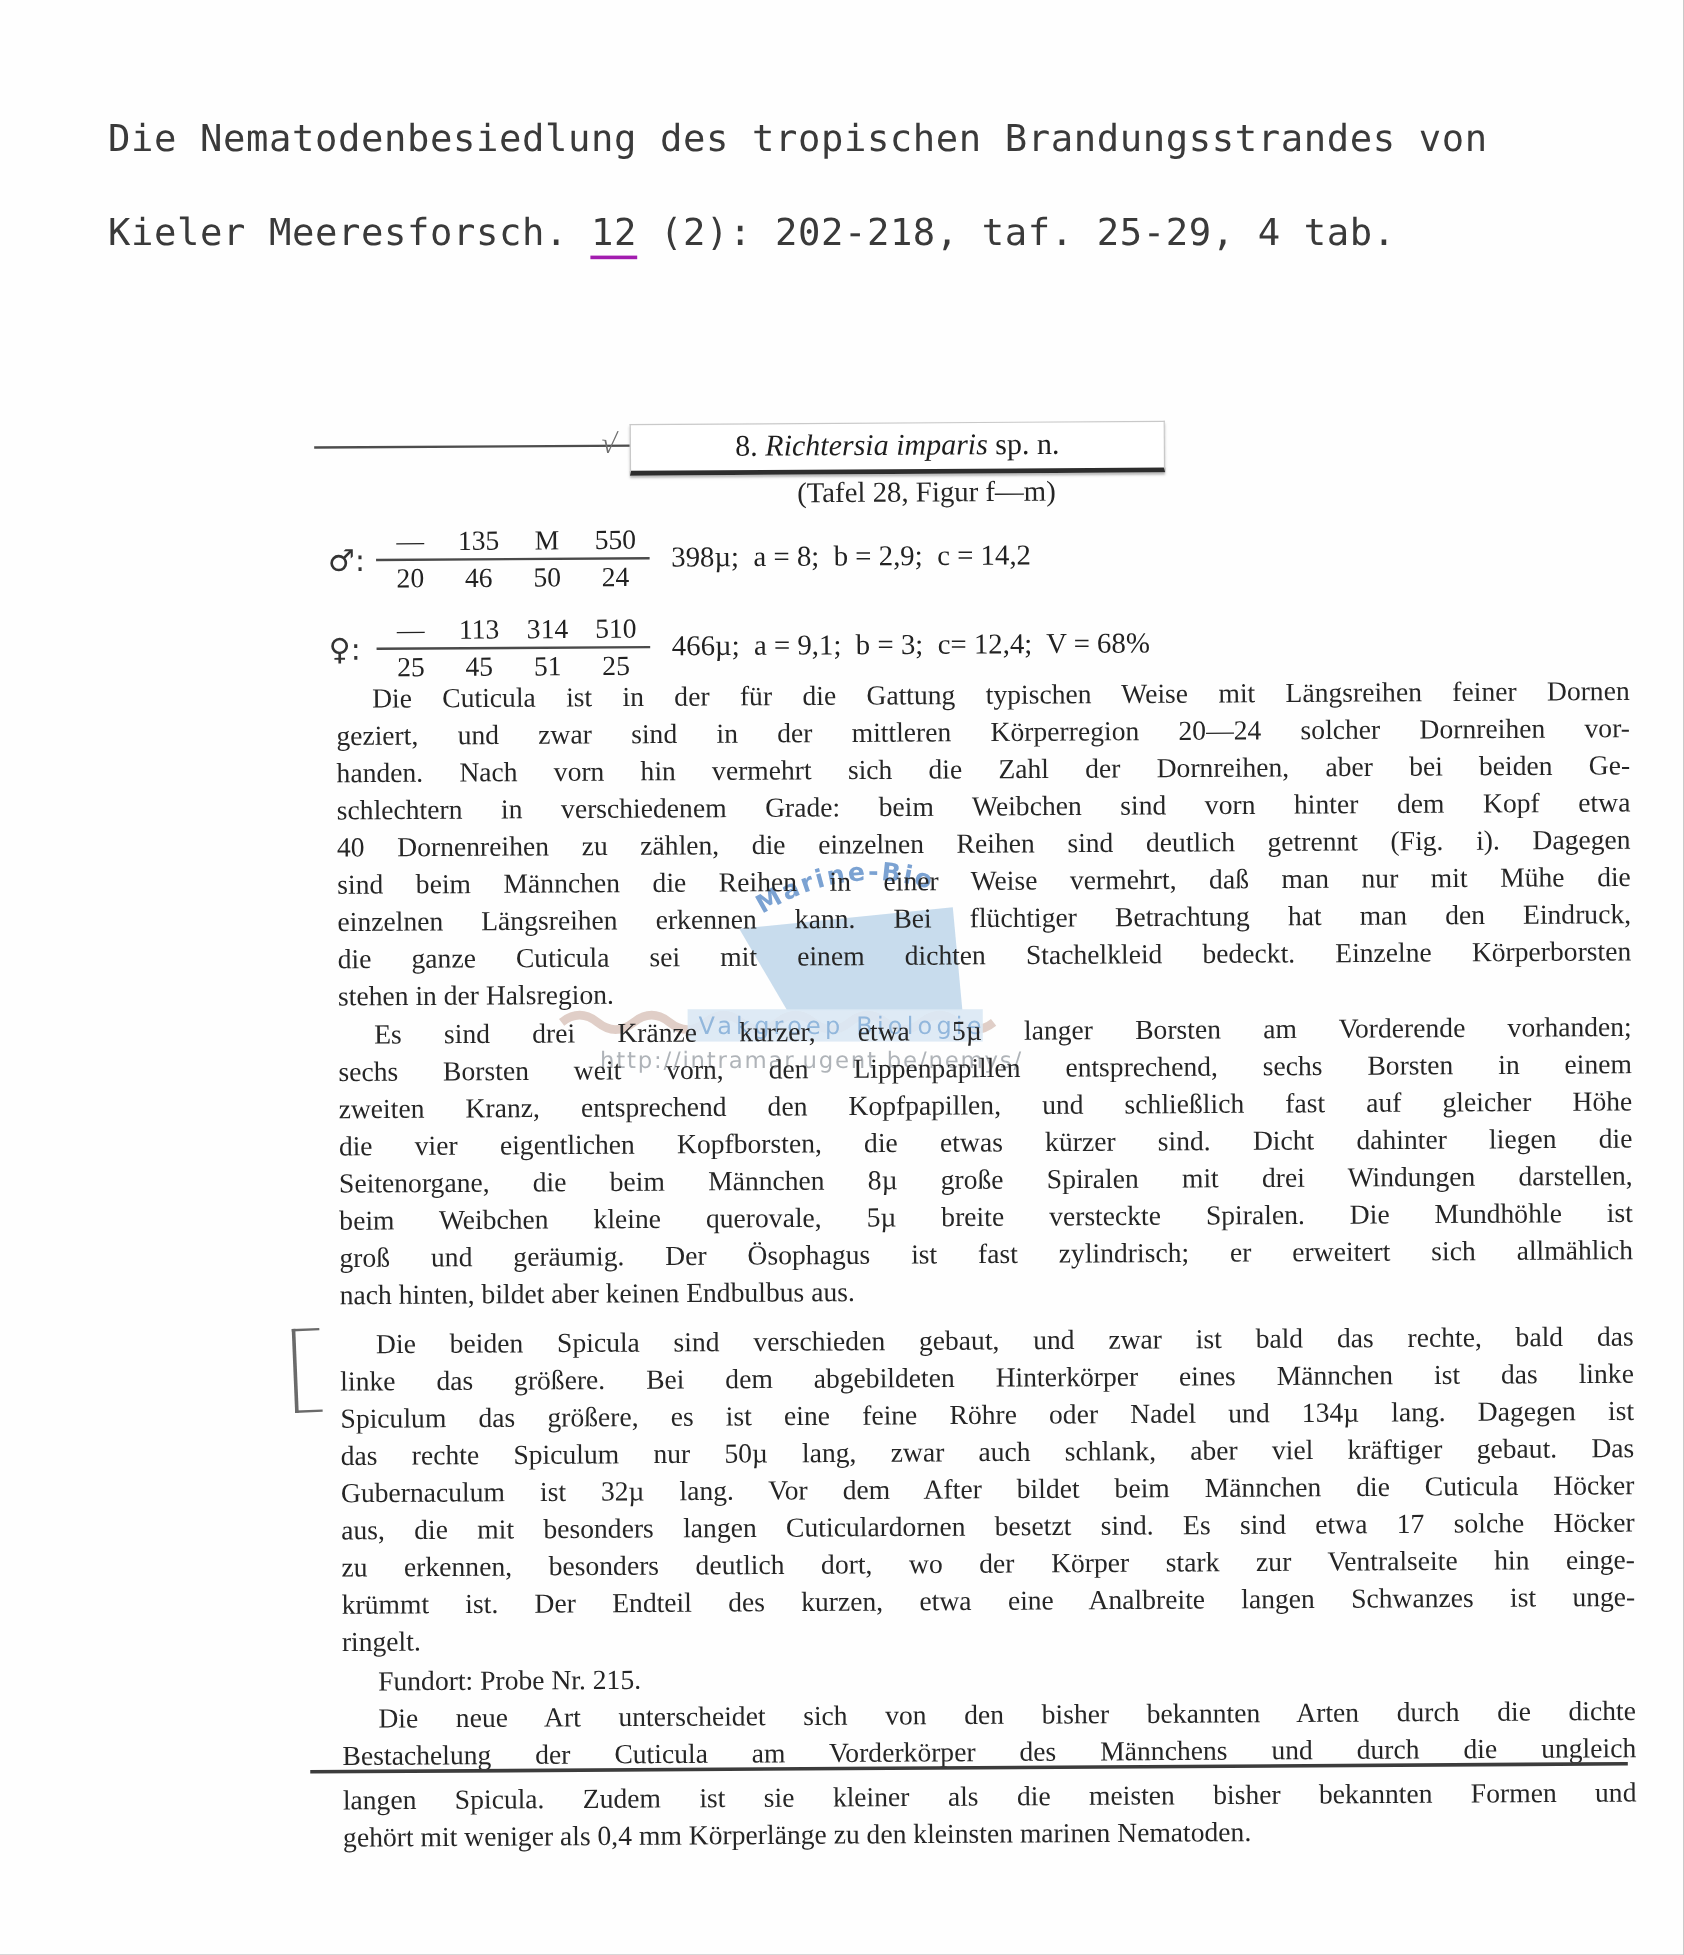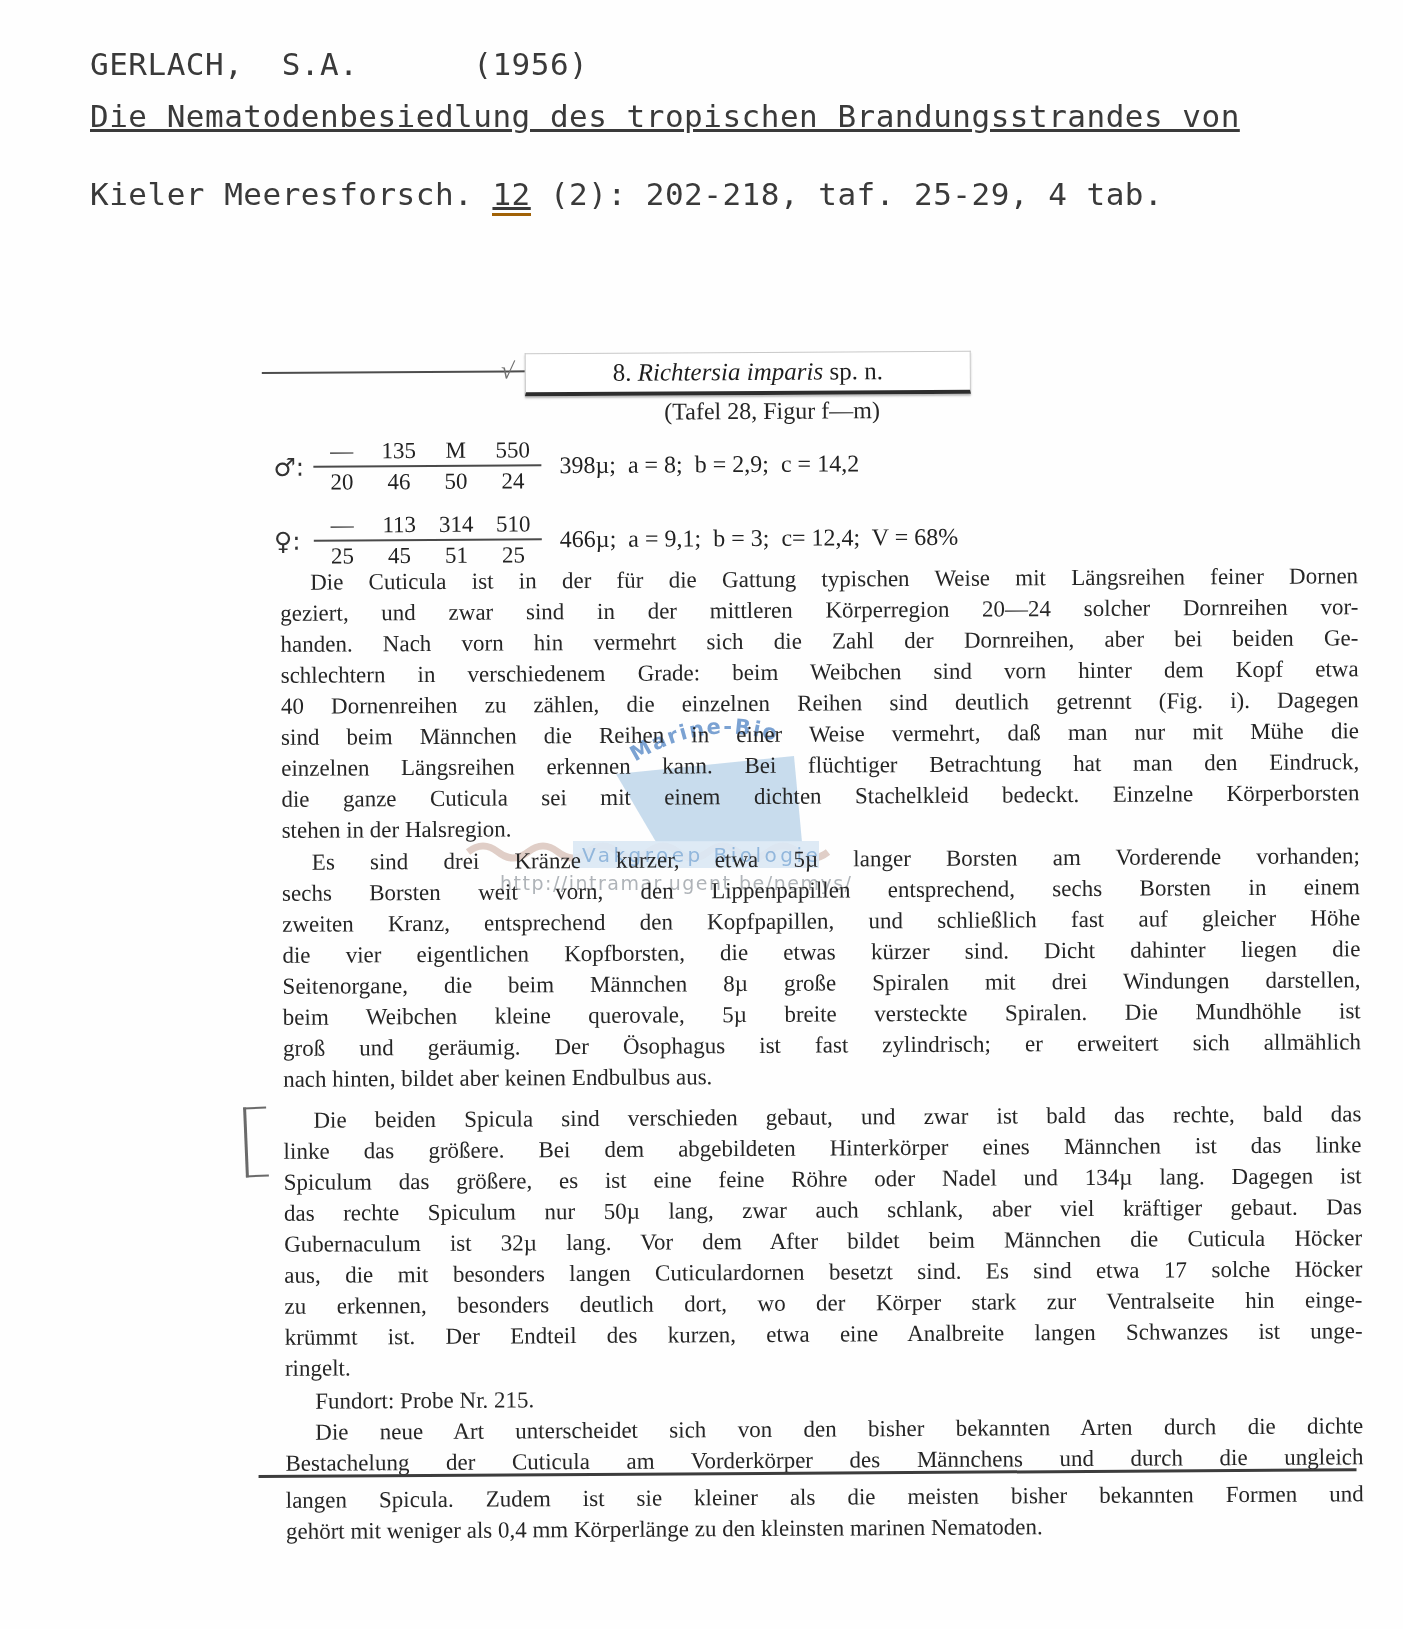--- a/index.html
+++ b/index.html
@@ -7,21 +7,21 @@
     position:relative;width:1403px;height:1629px;margin:0 auto;
     background:#fefefe;overflow:hidden;
     font-family:"Liberation Serif","DejaVu Serif",serif;color:#242424;
   }
   
   .tw{
     position:absolute;left:90px;white-space:pre;
     font-family:"DejaVu Sans Mono","Liberation Mono",monospace;
     font-size:31px;color:#3a3a3a;letter-spacing:.5px;
   }
-  .tw .vol{border-bottom:3px solid #a16207;padding-bottom:1px;text-decoration:underline;}
+  .tw .vol{border-bottom:3px solid #a21caf;padding-bottom:1px;}
   
   .body-wrap{position:absolute;left:0;top:0;width:1403px;height:1629px;
     transform:rotate(-0.35deg);transform-origin:30% 55%;}
   .top-rule{position:absolute;left:265px;top:371px;width:268px;height:2px;background:#4d4d4d;}
   .checkmark{position:absolute;left:504px;top:358px;font-size:24px;color:#6f6f6f;
     transform:rotate(8deg);}
   .heading-strip{
     position:absolute;left:528px;top:354px;width:444px;height:38px;
     background:#fff;border:1px solid #c9c9c9;border-bottom:4px solid #2d2d2d;
     box-shadow:0 2px 2px rgba(60,60,60,.35);
@@ -67,22 +67,21 @@
     <polygon points="156,84 334,66 342,152 196,152" opacity="0.8" fill="#b5d1e9"></polygon>
     <path d="M8,162 q15,-12 30,0 t30,0 t30,0 t30,0 t30,0 t30,0 t30,0 t30,0 t30,0 t30,0 t30,0 t30,0" fill="none" stroke-width="7" opacity="0.55" stroke="#c2a091"></path>
     <rect x="113" y="151" width="246" height="27" opacity="0.9" fill="#d9e8f5"></rect>
     <text font-size="21" font-weight="bold" letter-spacing="2" opacity="0.8" fill="#4d82c4">
       <textPath href="#arcpath">Marine-Biologie</textPath>
     </text>
     <text x="122" y="172" font-size="20" letter-spacing="3.5" fill="#8ab2da">Vakgroep Biologie</text>
     <text x="40" y="200" font-size="19" letter-spacing="1.5" opacity="0.85" fill="#9aa0a6">http://intramar.ugent.be/nemys/</text>
   </svg>
 
-  <div class="tw" style="top:46px;">GERLACH,  S.A.      (1956)</div>
-  <div class="tw" style="top:98px;text-decoration:underline;">Die Nematodenbesiedlung des tropischen Brandungsstrandes von</div>
+  <div class="tw" style="top:98px;">Die Nematodenbesiedlung des tropischen Brandungsstrandes von</div>
   <div class="tw" style="top:176px;"><span>Kieler Meeresforsch. </span><span class="vol">12</span><span> (2): 202-218, taf. 25-29, 4 tab.</span></div>
 
   <div class="body-wrap">
 
     <div class="top-rule"></div>
     <div class="checkmark">√</div>
 
     <div class="heading-strip"><span>8. </span><span class="species">Richtersia imparis</span><span> sp. n.</span></div>
 
     <div class="subheading">(Tafel 28, Figur f—m)</div>

